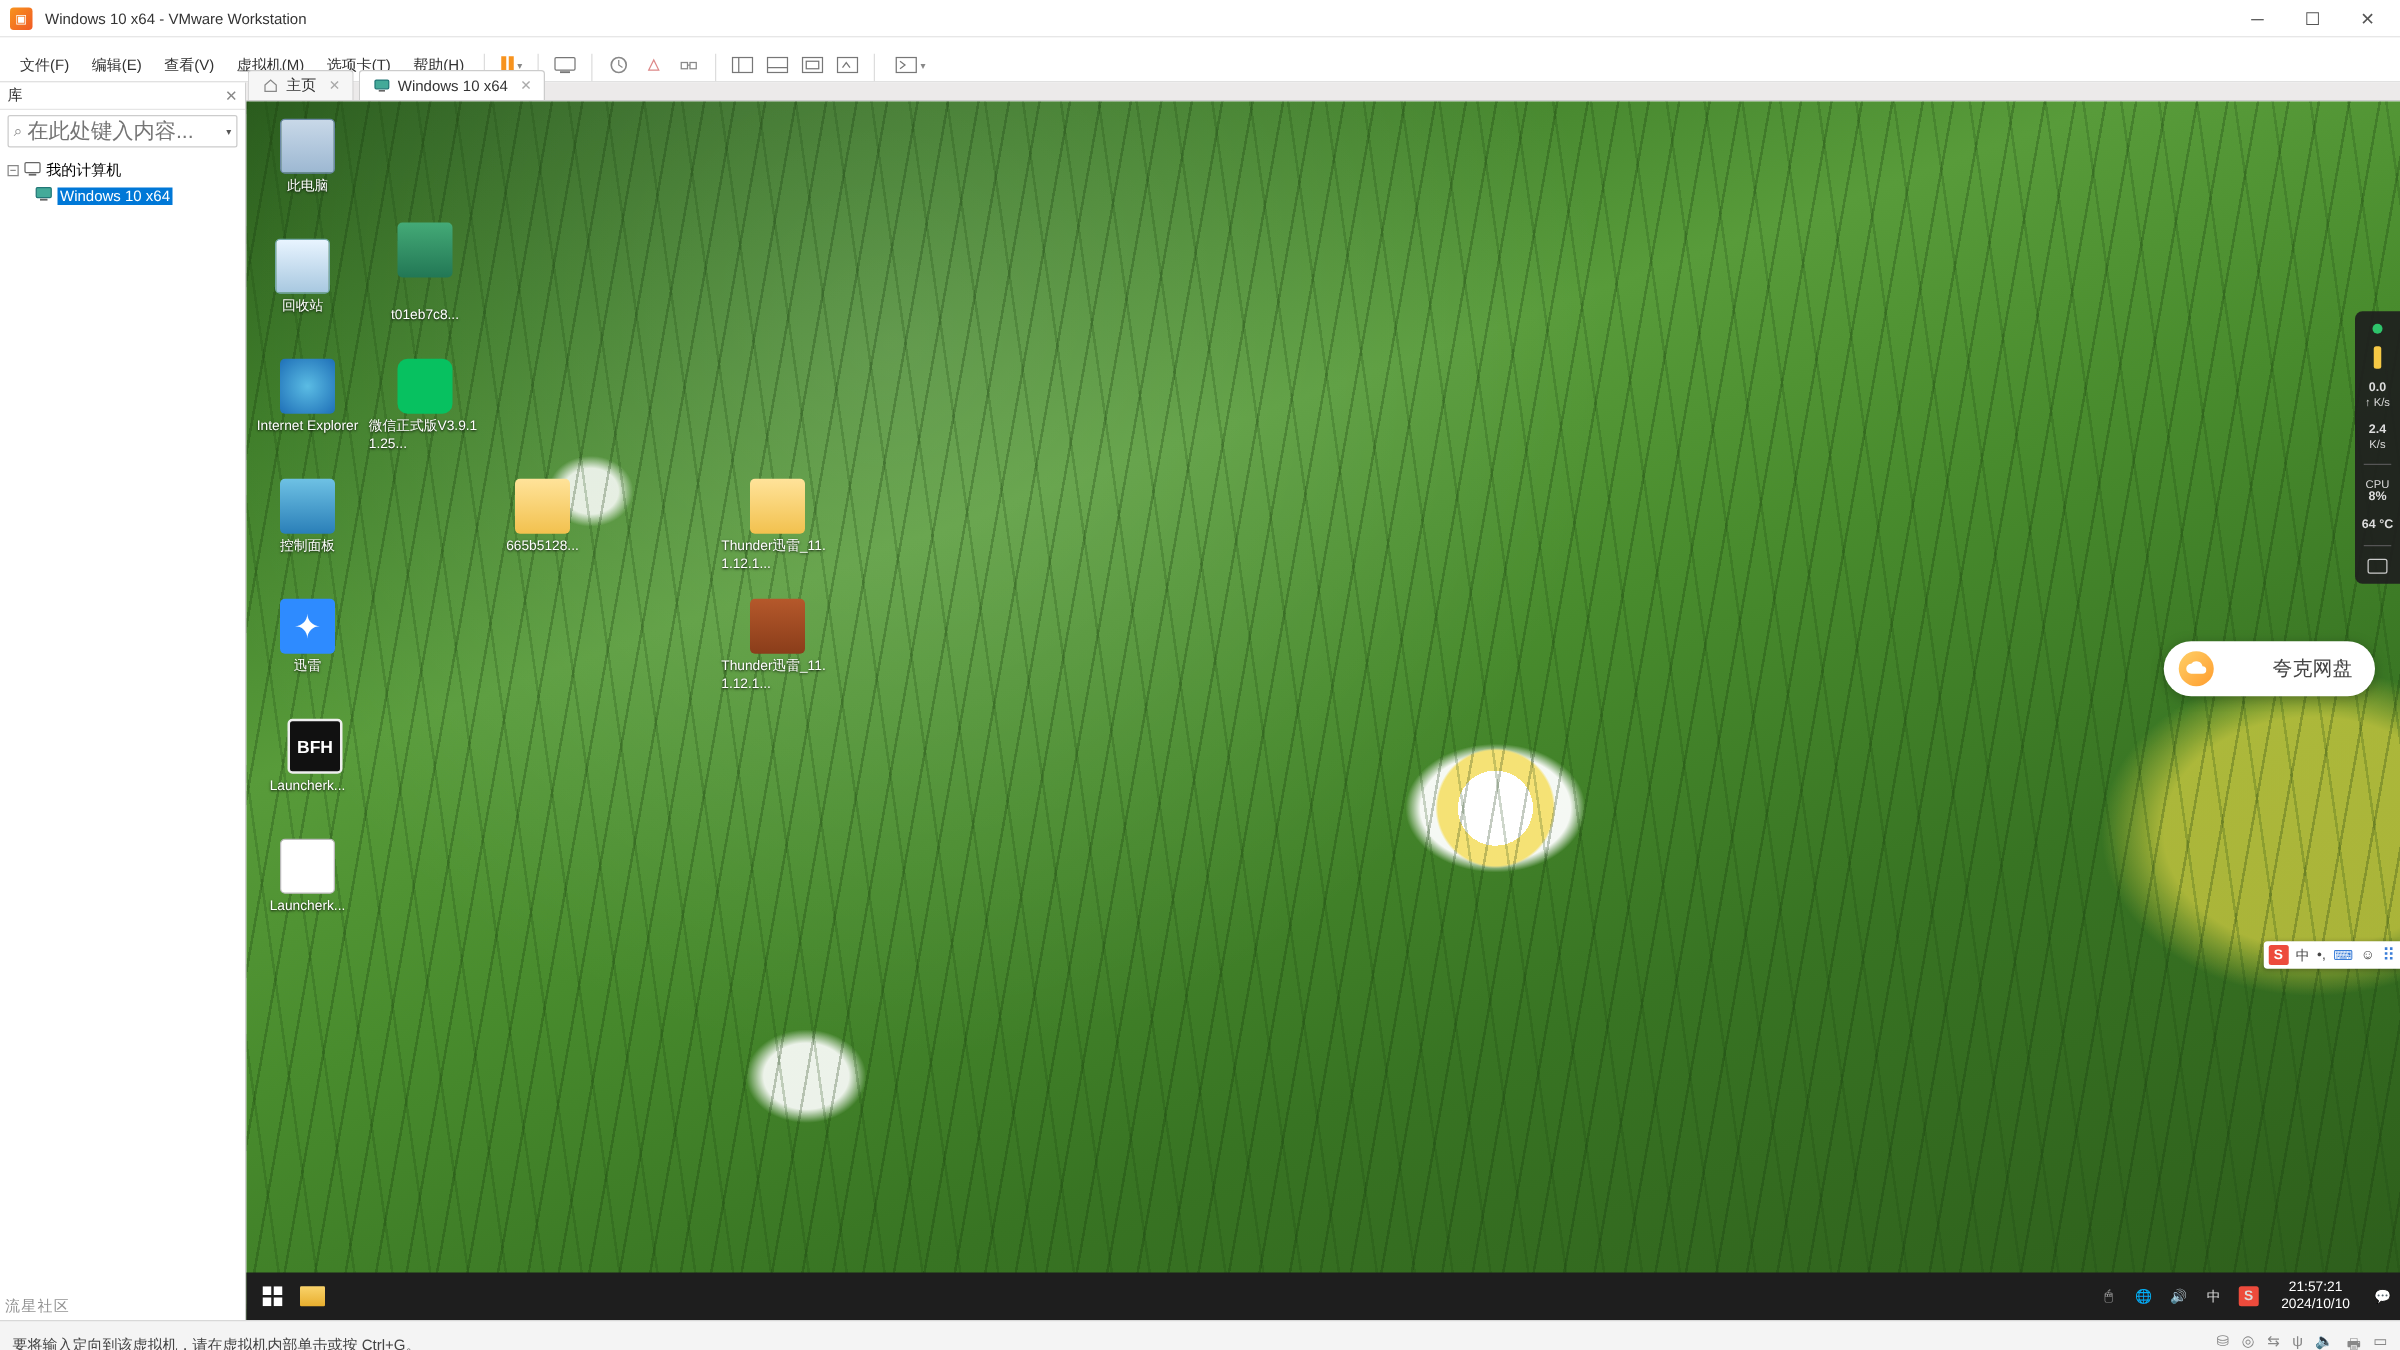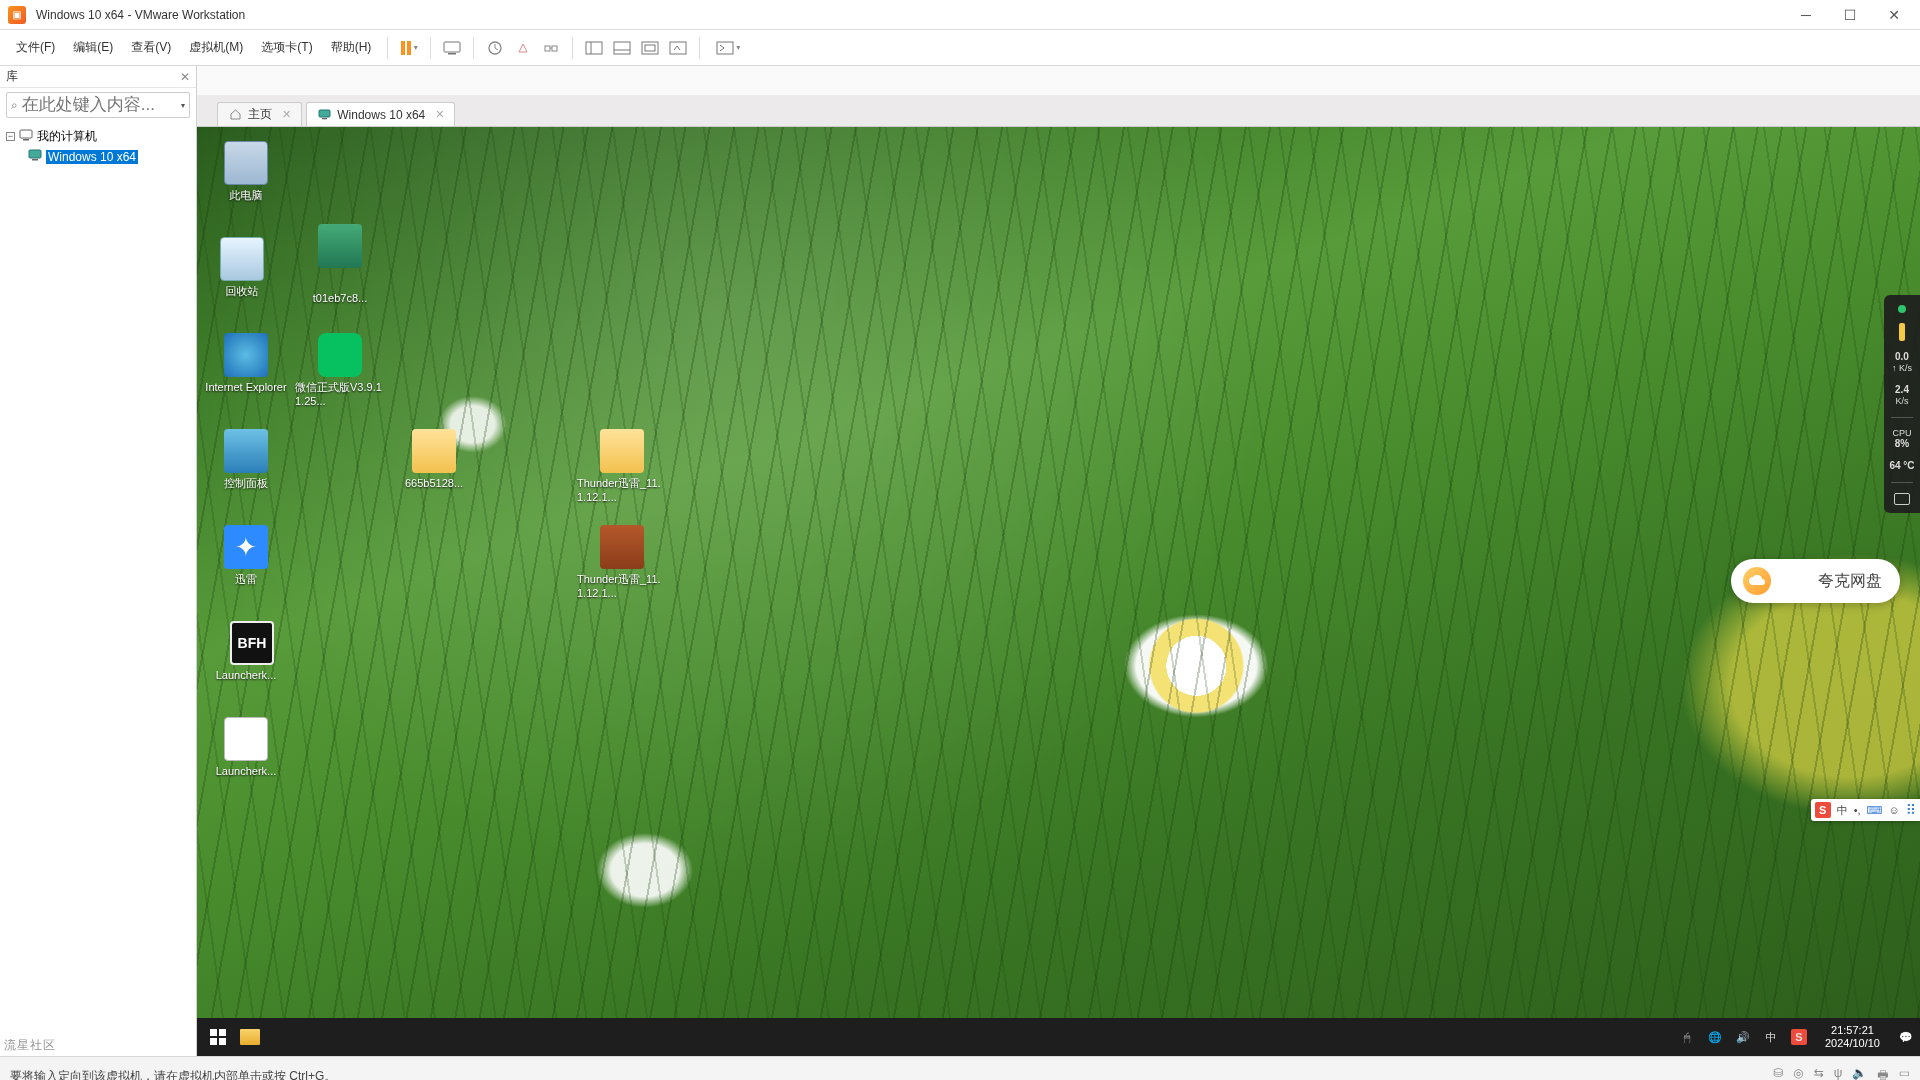--- a/index.html
+++ b/index.html
@@ -6,21 +6,21 @@
 body { width:1920px; height:1080px; overflow:hidden; background:#f0f0f0; position:relative; font-size:12px; }
 
 
 .titlebar { height:30px; background:#fff; display:flex; align-items:center; padding:0 8px; border-bottom:1px solid #e0e0e0; }
 .titlebar .app-icon { width:18px; height:18px; background:linear-gradient(135deg,#f7931e,#f15a24); border-radius:3px; margin-right:10px; display:flex; align-items:center; justify-content:center; color:#fff; font-size:10px; }
 .titlebar .title { font-size:12px; color:#333; }
 .titlebar .window-controls { margin-left:auto; display:flex; gap:24px; padding-right:8px; }
 .titlebar .wc { width:20px; height:20px; display:flex; align-items:center; justify-content:center; cursor:pointer; color:#555; font-size:14px; }
 
 
-.menubar { height:36px; background:#fff; display:flex; align-items:center; padding:0 8px; border-bottom:1px solid #d8d8d8; gap:2px; }
+.menubar { height:36px; background:#fff; display:flex; align-items:flex-end; padding:0 8px; border-bottom:1px solid #d8d8d8; gap:2px; }
 .menubar .menu-item { padding:4px 8px; font-size:12px; color:#333; cursor:pointer; }
 .menubar .tb-sep { width:1px; height:22px; background:#ddd; margin:0 6px; }
 .menubar .tb-btn { width:26px; height:26px; display:flex; align-items:center; justify-content:center; cursor:pointer; color:#666; border-radius:3px; }
 .menubar .pause { color:#f15a24; display:flex; align-items:center; gap:3px; }
 .menubar .pause .bars { display:flex; gap:2px; }
 .menubar .pause .bars span { width:4px; height:14px; background:#f7931e; }
 .menubar .pause .dd { font-size:8px; color:#888; }
 
 
 .app-body { display:flex; height:calc(100% - 30px - 36px - 24px); }
@@ -33,21 +33,21 @@
 .lib-search input { border:none; outline:none; flex:1; font-size:17px; color:#666; width:100%; }
 .lib-search .dd { font-size:8px; color:#555; cursor:pointer; }
 .lib-tree { padding:4px 2px; font-size:12px; }
 .tree-row { display:flex; align-items:center; gap:4px; padding:2px 4px; cursor:pointer; white-space:nowrap; overflow:hidden; }
 .tree-row .toggle { width:9px; height:9px; border:1px solid #888; font-size:9px; line-height:7px; text-align:center; color:#555; }
 .tree-child { margin-left:22px; }
 .tree-child.selected span.label { background:#0078d7; color:#fff; padding:0 2px; }
 
 
 .vm-area { flex:1; display:flex; flex-direction:column; background:#fafafa; position:relative; }
-.tabstrip { height:32px; background:#eceaea; display:flex; align-items:flex-end; padding:0 20px; border-bottom:1px solid #ccc;margin-top:29px; }
+.tabstrip { height:15px; background:#eceaea; display:flex; align-items:flex-end; padding:0 1px; border-bottom:1px solid #ccc; }
 .tab { height:24px; background:#f6f6f6; border:1px solid #ccc; border-bottom:none; border-radius:3px 3px 0 0; display:flex; align-items:center; gap:6px; padding:0 10px; margin-right:4px; font-size:12px; color:#333; cursor:pointer; }
 .tab .ticon { width:14px; height:14px; display:flex; align-items:center; justify-content:center; }
 .tab .tclose { color:#aaa; font-size:11px; margin-left:4px; }
 .tab.active { background:#fff; }
 
 
 .guest { flex:1; position:relative; overflow:hidden; }
 .guest-bg { position:absolute; inset:0; background:
   radial-gradient(circle at 58% 58%, #fff 0 30px, #f4e27a 30px 46px, transparent 48px),
   radial-gradient(ellipse 140px 100px at 58% 58%, rgba(255,255,255,0.95) 0 60px, transparent 72px),

